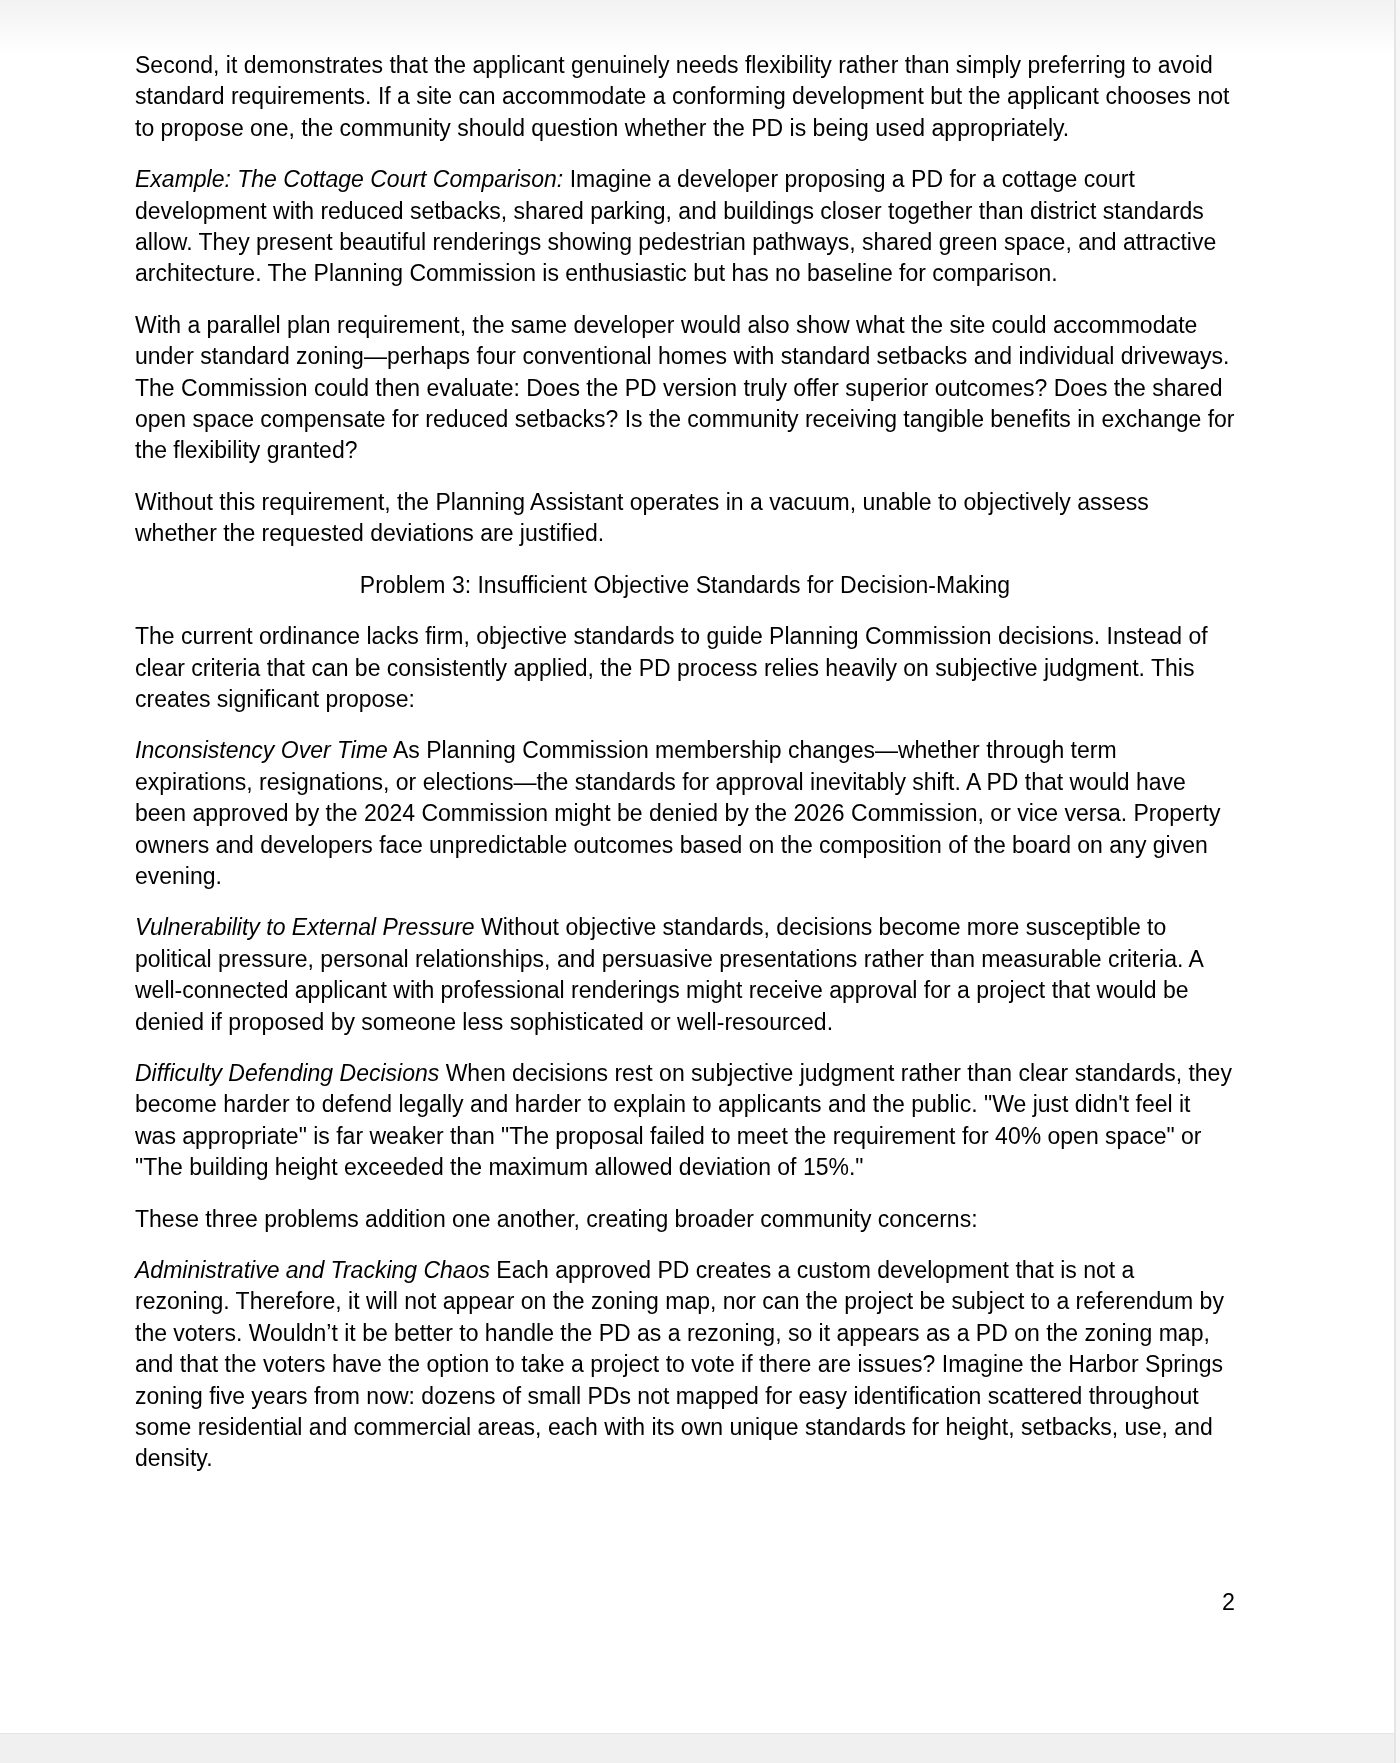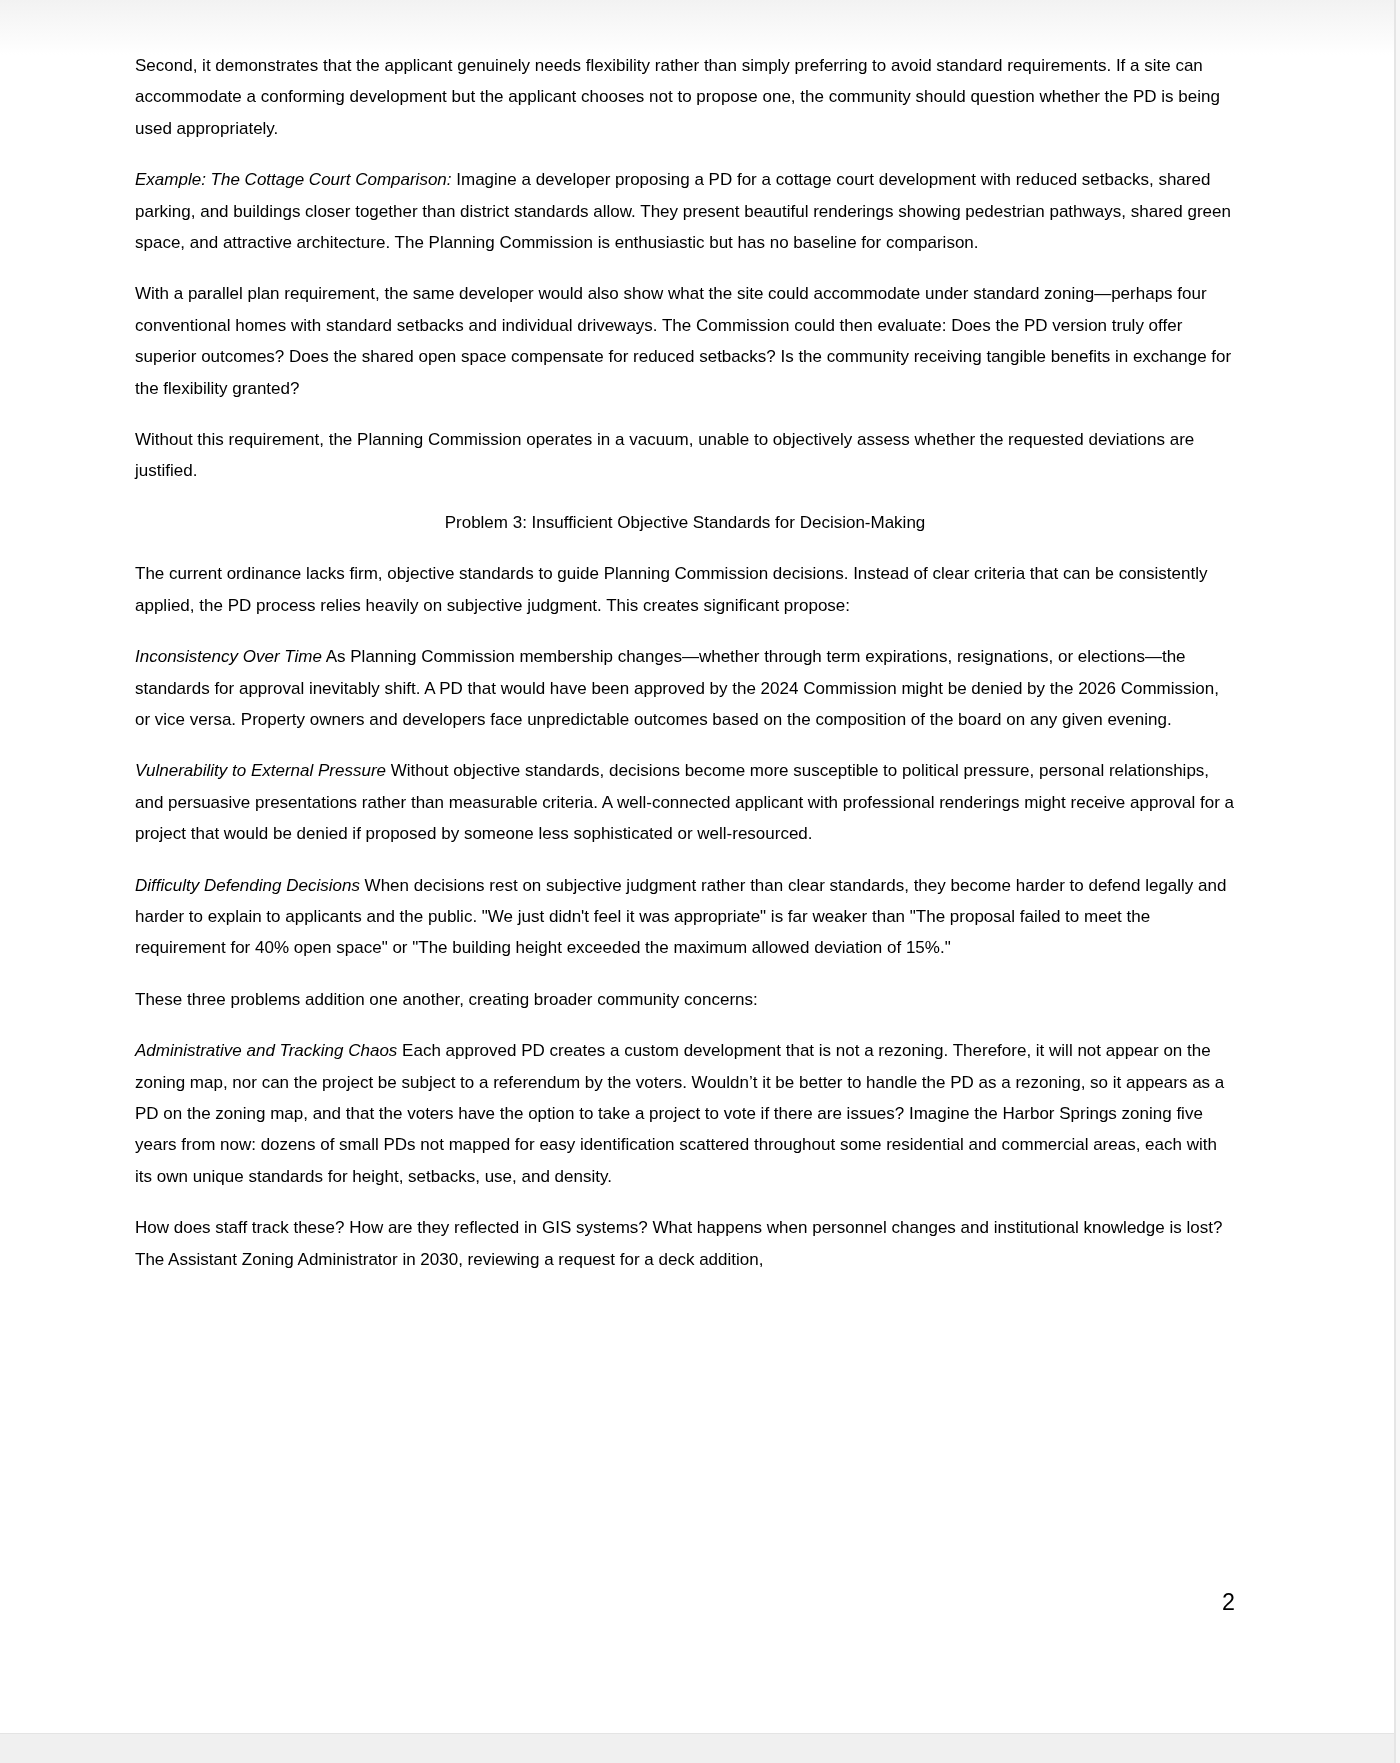--- a/index.html
+++ b/index.html
@@ -24,21 +24,21 @@
     z-index: 1;
   }
   .right-edge {
     position: absolute; top: 0; right: 0; width: 6px; height: 1763px;
     background: #f7f7f7;
     border-left: 2px solid #e5e5e5;
     z-index: 1;
   }
   .content {
     position: absolute; left: 135px; top: 50px; width: 1100px;
-    font-size: 17px;
+    font-size: 23px;
     line-height: 31.4px;
     z-index: 2;
   }
   .para { margin-bottom: 20px; }
   .para.heading { font-weight: normal; text-align: center; }
   .lead { font-style: italic; }
   .page-number {
     position: absolute; top: 1587px; right: 165px;
     font-size: 23.3px; line-height: 31.4px;
     z-index: 2;
@@ -52,34 +52,33 @@
 <div class="right-edge"></div>
 
 <div class="content">
 
   <p class="para">Second, it demonstrates that the applicant genuinely needs flexibility rather than simply preferring to avoid standard requirements. If a site can accommodate a conforming development but the applicant chooses not to propose one, the community should question whether the PD is being used appropriately.</p>
 
   <p class="para"><span class="lead">Example: The Cottage Court Comparison:</span><span> Imagine a developer proposing a PD for a cottage court development with reduced setbacks, shared parking, and buildings closer together than district standards allow. They present beautiful renderings showing pedestrian pathways, shared green space, and attractive architecture. The Planning Commission is enthusiastic but has no baseline for comparison.</span></p>
 
   <p class="para">With a parallel plan requirement, the same developer would also show what the site could accommodate under standard zoning—perhaps four conventional homes with standard setbacks and individual driveways. The Commission could then evaluate: Does the PD version truly offer superior outcomes? Does the shared open space compensate for reduced setbacks? Is the community receiving tangible benefits in exchange for the flexibility granted?</p>
 
-  <p class="para">Without this requirement, the Planning Commission operates in a vacuum, unable to objectively assess whether the requested deviations are justified.</p>
+  <p class="para">Without this requirement, the Planning Assistant operates in a vacuum, unable to objectively assess whether the requested deviations are justified.</p>
 
   <p class="para heading">Problem 3: Insufficient Objective Standards for Decision-Making</p>
 
   <p class="para">The current ordinance lacks firm, objective standards to guide Planning Commission decisions. Instead of clear criteria that can be consistently applied, the PD process relies heavily on subjective judgment. This creates significant propose:</p>
 
   <p class="para"><span class="lead">Inconsistency Over Time</span><span> As Planning Commission membership changes—whether through term expirations, resignations, or elections—the standards for approval inevitably shift. A PD that would have been approved by the 2024 Commission might be denied by the 2026 Commission, or vice versa. Property owners and developers face unpredictable outcomes based on the composition of the board on any given evening.</span></p>
 
   <p class="para"><span class="lead">Vulnerability to External Pressure</span><span> Without objective standards, decisions become more susceptible to political pressure, personal relationships, and persuasive presentations rather than measurable criteria. A well-connected applicant with professional renderings might receive approval for a project that would be denied if proposed by someone less sophisticated or well-resourced.</span></p>
 
   <p class="para"><span class="lead">Difficulty Defending Decisions</span><span> When decisions rest on subjective judgment rather than clear standards, they become harder to defend legally and harder to explain to applicants and the public. "We just didn't feel it was appropriate" is far weaker than "The proposal failed to meet the requirement for 40% open space" or "The building height exceeded the maximum allowed deviation of 15%."</span></p>
 
 
   <p class="para">These three problems addition one another, creating broader community concerns:</p>
 
   <p class="para"><span class="lead">Administrative and Tracking Chaos</span><span> Each approved PD creates a custom development that is not a rezoning. Therefore, it will not appear on the zoning map, nor can the project be subject to a referendum by the voters. Wouldn’t it be better to handle the PD as a rezoning, so it appears as a PD on the zoning map, and that the voters have the option to take a project to vote if there are issues? Imagine the Harbor Springs zoning five years from now: dozens of small PDs not mapped for easy identification scattered throughout some residential and commercial areas, each with its own unique standards for height, setbacks, use, and density.</span></p>
 
-  <p class="para">How does staff track these? How are they reflected in GIS systems? What happens when personnel changes and institutional knowledge is lost? The Assistant Zoning Administrator in 2030, reviewing a request for a deck addition,</p>
 
 </div>
 
 <div class="page-number">2</div>
 
 </body></html>

